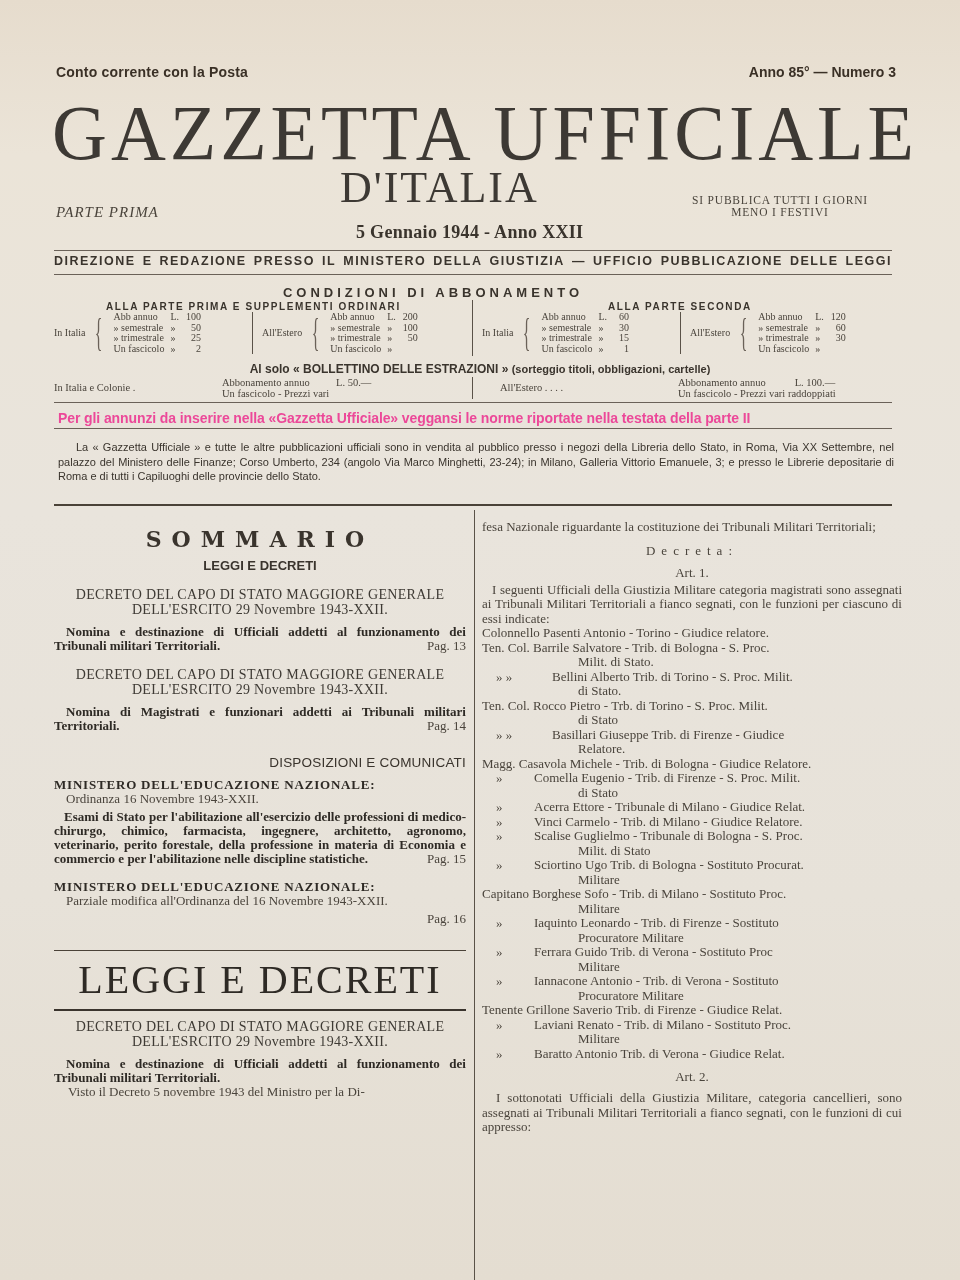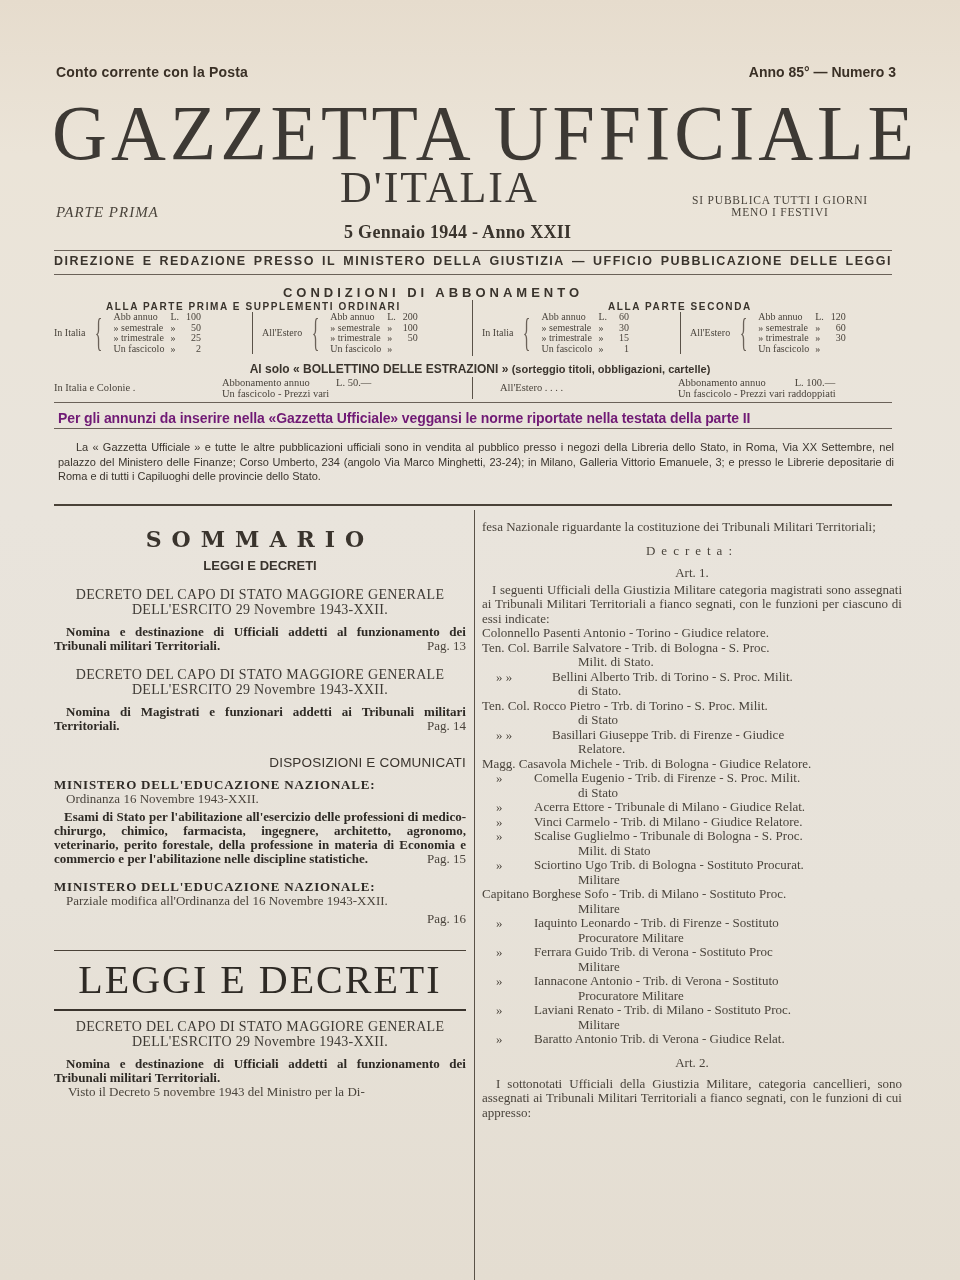--- a/index.html
+++ b/index.html
@@ -12,21 +12,21 @@
   }
   .page { position: absolute; left: 0; top: 0; width: 960px; height: 1280px; }
 
   
   .top-left { position: absolute; left: 56px; top: 64px; font-family: "Liberation Sans", sans-serif; font-weight: bold; font-size: 14px; color: #3a3026; letter-spacing: 0.2px; }
   .top-right { position: absolute; right: 64px; top: 64px; font-family: "Liberation Sans", sans-serif; font-weight: bold; font-size: 14px; color: #3a3026; }
   .title { position: absolute; left: 52px; top: 92px; width: 824px; font-family: "Liberation Serif", serif; font-size: 76px; line-height: 80px; letter-spacing: 4px; color: #3d3934; font-weight: normal; white-space: nowrap; transform: scaleY(1.02); }
   .subtitle { position: absolute; left: 340px; top: 164px; font-size: 44px; line-height: 48px; color: #3d3934; letter-spacing: 2px; }
   .parte { position: absolute; left: 56px; top: 204px; font-style: italic; font-size: 15px; color: #4a443c; letter-spacing: 1px; }
   .pubblica { position: absolute; left: 660px; top: 194px; width: 240px; text-align: center; font-size: 11.5px; line-height: 12px; color: #4a443c; letter-spacing: 0.8px; }
-  .date { position: absolute; left: 344px; top: 222px; font-size: 18px; font-weight: bold; color: #3a342d; letter-spacing: 0.3px; }
+  .date { position: absolute; left: 356px; top: 222px; font-size: 18px; font-weight: bold; color: #3a342d; letter-spacing: 0.3px; }
 
   .rule { position: absolute; left: 54px; width: 838px; height: 0; border-top: 1px solid #6a6158; }
   .rule.thick { border-top: 2px solid #4a4238; }
 
   .direzione { position: absolute; left: 54px; top: 254px; width: 838px; display: flex; justify-content: space-between; font-family: "Liberation Sans", sans-serif; font-weight: bold; font-size: 12.5px; color: #3a342d; letter-spacing: 1.5px; }
 
   
   .cond-title { position: absolute; left: 0; width: 866px; top: 285px; text-align: center; font-family: "Liberation Sans", sans-serif; font-weight: 900; font-size: 13px; letter-spacing: 4px; color: #3a342d; }
   .cond-sub { position: absolute; font-family: "Liberation Sans", sans-serif; font-weight: bold; font-size: 10px; letter-spacing: 1.6px; color: #3a342d; }
   .price-block { position: absolute; font-size: 10px; line-height: 10px; color: #4a443c; display: flex; align-items: center; }
@@ -34,21 +34,21 @@
   .price-block .brace { font-size: 40px; line-height: 40px; color: #6a6158; margin-right: 2px; transform: scaleX(0.4); }
   .price-block table { border-collapse: collapse; }
   .price-block td { padding: 0 3px; font-size: 10px; line-height: 10.5px; }
   .price-block td.n { text-align: right; min-width: 16px; }
   .vbar { position: absolute; border-left: 1.5px solid #5a5248; }
 
   .bollettino { position: absolute; left: 0; width: 960px; top: 362px; text-align: center; font-family: "Liberation Sans", sans-serif; font-size: 12px; font-weight: bold; color: #3a342d; }
   .bollettino .small { font-weight: bold; font-size: 11px; }
   .boll-row { position: absolute; top: 377px; font-size: 10.5px; color: #4a443c; line-height: 11px; }
 
-  .annunzi { position: absolute; left: 58px; top: 410px; width: 840px; font-family: "Liberation Sans", sans-serif; font-size: 14px; font-weight: bold; color: #701a75; white-space: nowrap; letter-spacing: -0.1px; }
+  .annunzi { position: absolute; left: 58px; top: 410px; width: 840px; font-family: "Liberation Sans", sans-serif; font-size: 14px; font-weight: bold; color: #ec4899; white-space: nowrap; letter-spacing: -0.1px; }
 
   .vendita { position: absolute; left: 58px; top: 440px; width: 836px; font-family: "Liberation Sans", sans-serif; font-size: 11px; line-height: 14.5px; color: #3a342d; text-align: justify; text-indent: 18px; }
 
   
   .col-divider { position: absolute; left: 474px; top: 510px; height: 770px; border-left: 1.5px solid #5a5248; }
   .col-left { position: absolute; left: 54px; top: 520px; width: 412px; }
   .col-right { position: absolute; left: 482px; top: 520px; width: 420px; }
 
   .sommario { text-align: center; font-family: "DejaVu Serif", serif; font-size: 22px; letter-spacing: 10px; color: #3a342d; margin-top: 6px; font-weight: bold; }
   .section-head { text-align: center; font-family: "Liberation Sans", sans-serif; font-weight: bold; font-size: 13px; color: #3a342d; margin-top: 6px; }
@@ -326,19 +326,20 @@
     <div class="entry"><span>Magg. Casavola Michele - Trib. di Bologna - Giudice Relatore.</span></div>
     <div class="entry single"><span class="mark">»</span><span>Comella Eugenio - Trib. di Firenze - S. Proc. Milit.</span><span class="cont">di Stato</span></div>
     <div class="entry single"><span class="mark">»</span><span>Acerra Ettore - Tribunale di Milano - Giudice Relat.</span></div>
     <div class="entry single"><span class="mark">»</span><span>Vinci Carmelo - Trib. di Milano - Giudice Relatore.</span></div>
     <div class="entry single"><span class="mark">»</span><span>Scalise Guglielmo - Tribunale di Bologna - S. Proc.</span><span class="cont">Milit. di Stato</span></div>
     <div class="entry single"><span class="mark">»</span><span>Sciortino Ugo Trib. di Bologna - Sostituto Procurat.</span><span class="cont">Militare</span></div>
     <div class="entry"><span>Capitano Borghese Sofo - Trib. di Milano - Sostituto Proc.</span><span class="cont">Militare</span></div>
     <div class="entry single"><span class="mark">»</span><span>Iaquinto Leonardo - Trib. di Firenze - Sostituto</span><span class="cont">Procuratore Militare</span></div>
     <div class="entry single"><span class="mark">»</span><span>Ferrara Guido Trib. di Verona - Sostituto Proc</span><span class="cont">Militare</span></div>
     <div class="entry single"><span class="mark">»</span><span>Iannacone Antonio - Trib. di Verona - Sostituto</span><span class="cont">Procuratore Militare</span></div>
+    <div class="entry"><span>Tenente Grillone Saverio Trib. di Firenze - Giudice Relat.</span></div>
     <div class="entry single"><span class="mark">»</span><span>Laviani Renato - Trib. di Milano - Sostituto Proc.</span><span class="cont">Militare</span></div>
     <div class="entry single"><span class="mark">»</span><span>Baratto Antonio Trib. di Verona - Giudice Relat.</span></div>
 
     <div class="art" style="margin-top:8px;">Art. 2.</div>
     <div class="right-text" style="text-indent:14px; margin-top:6px;">I sottonotati Ufficiali della Giustizia Militare, categoria cancellieri, sono assegnati ai Tribunali Militari Territoriali a fianco segnati, con le funzioni di cui appresso:</div>
   </div>
 </div>
 
 </body></html>

